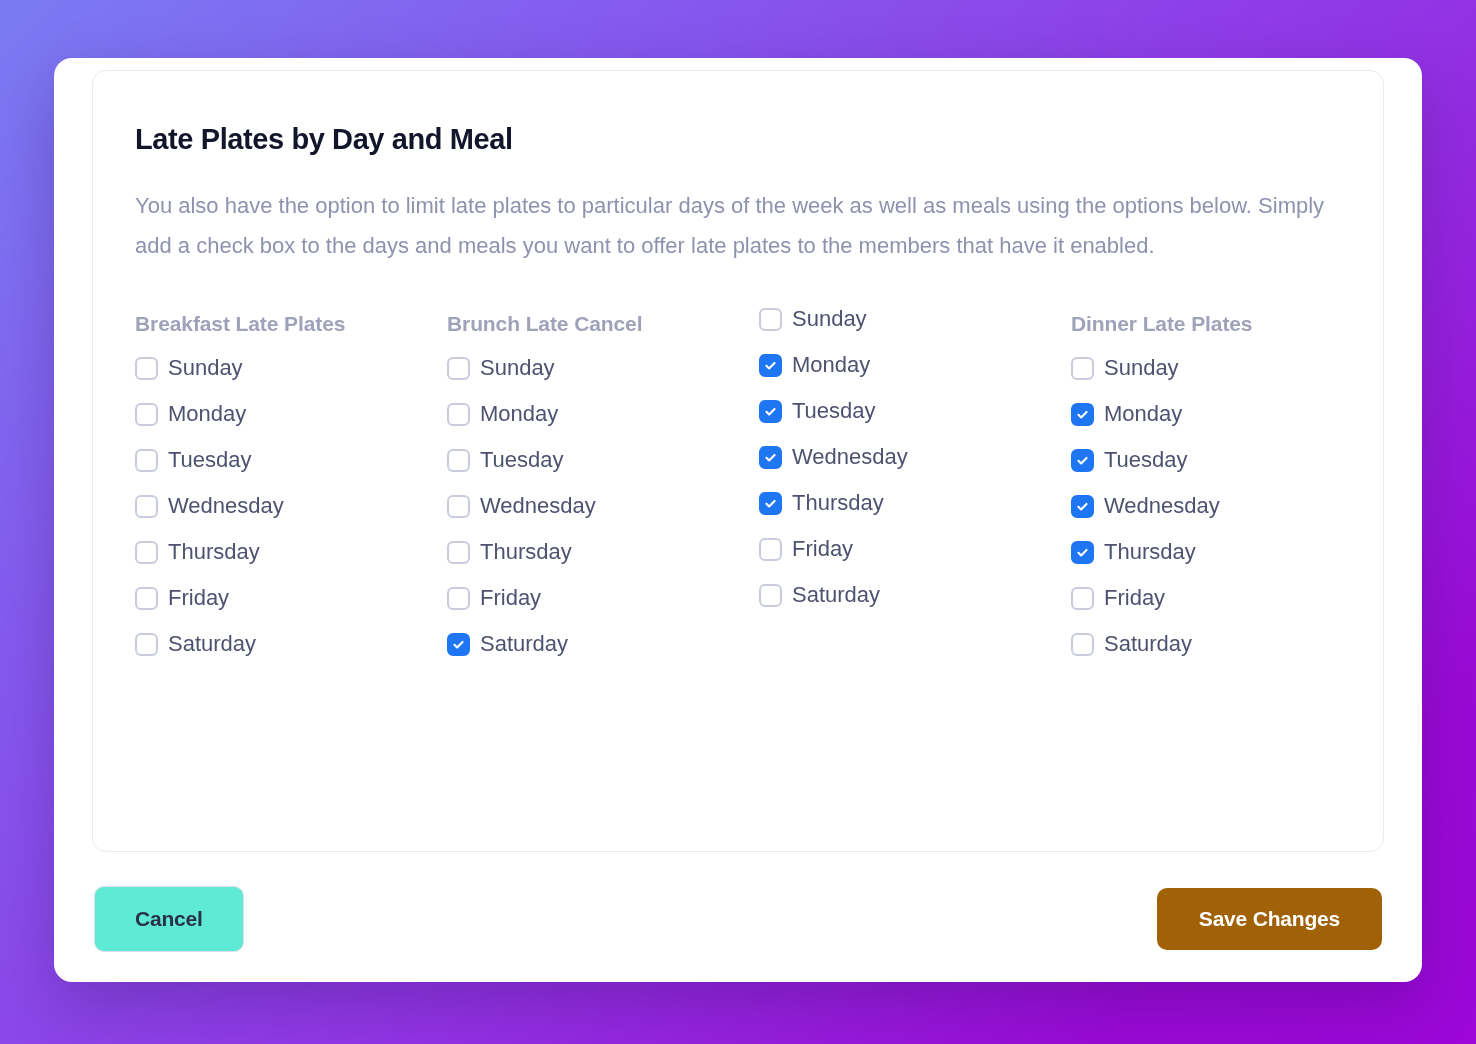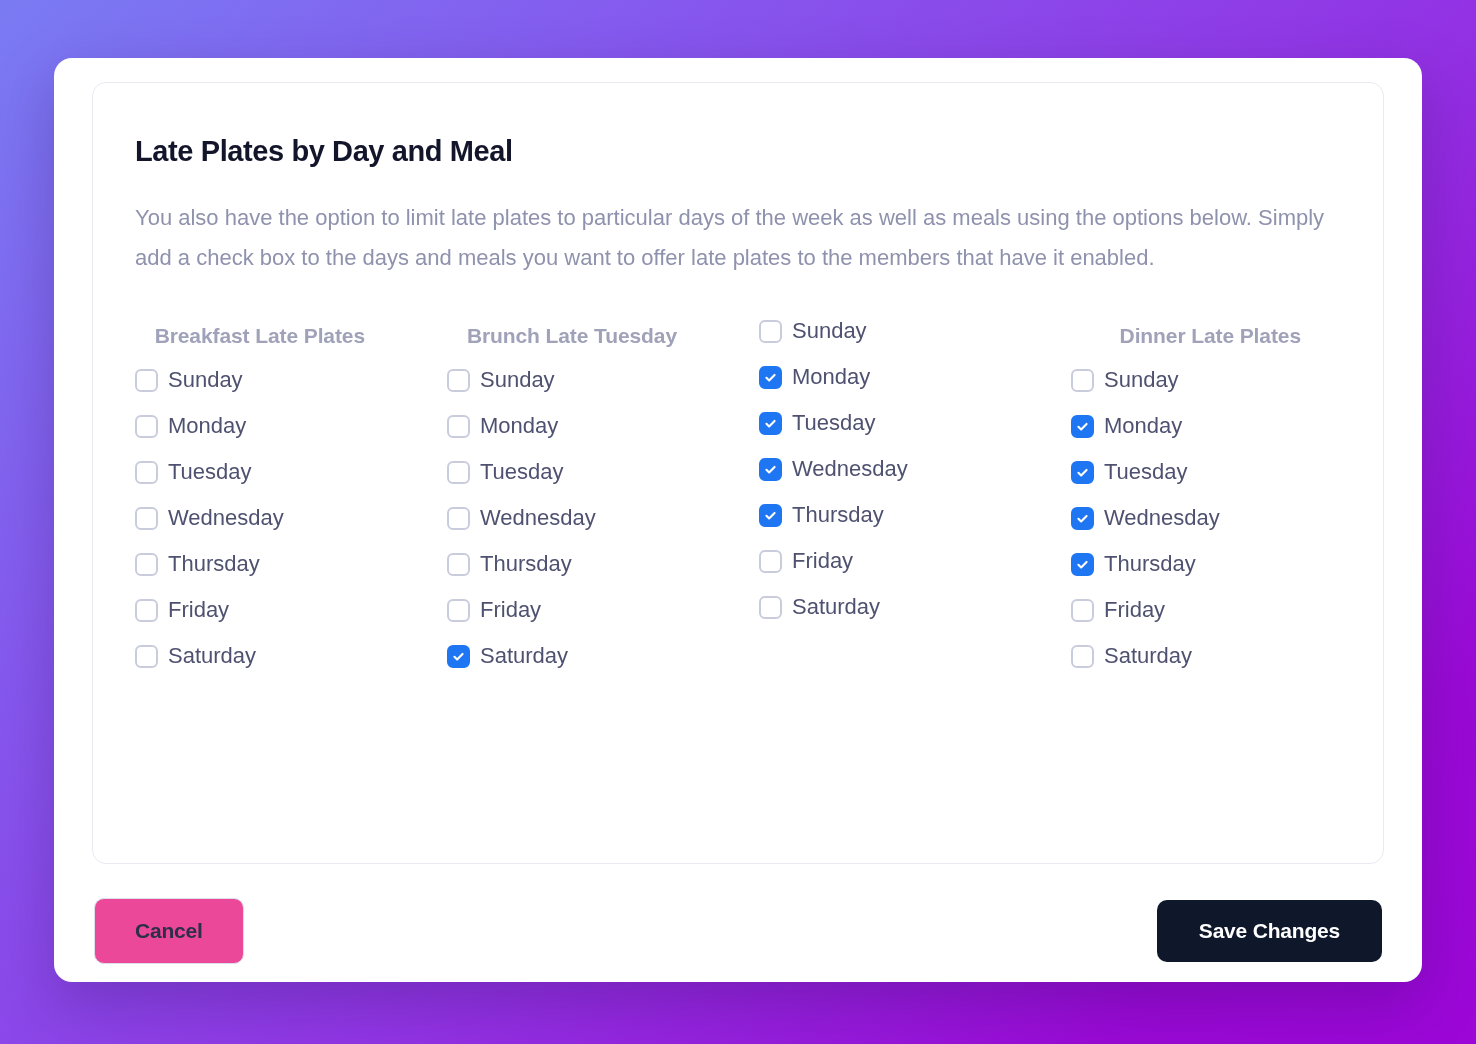--- a/index.html
+++ b/index.html
@@ -33,21 +33,21 @@
     background: #ffffff;
     border-radius: 18px;
     box-shadow: 0 22px 60px rgba(40, 10, 80, 0.26);
     padding: 12px 38px 0 38px;
     display: flex;
     flex-direction: column;
   }
 
   
   .inner-panel {
-    margin-top: 12px;
+    margin-top: 0px;
     height: 782px;
     border: 1px solid #e9eaf2;
     border-radius: 14px;
     padding: 52px 42px 30px 42px;
     background: #ffffff;
   }
 
   .panel-title {
     font-size: 29px;
     font-weight: bold;
@@ -61,21 +61,20 @@
     line-height: 40px;
     color: #8e92ad;
     max-width: 1200px;
     margin-bottom: 40px;
   }
 
   
   .columns {
     display: grid;
     grid-template-columns: 312px 312px 312px 312px;
-    text-align: right;
   }
 
   .column {
     display: flex;
     flex-direction: column;
   }
 
   .column-header {
     font-size: 21px;
     font-weight: bold;
@@ -134,34 +133,34 @@
   
   .footer {
     margin-top: 34px;
     display: flex;
     align-items: center;
     justify-content: space-between;
     padding: 0 2px;
   }
 
   .btn-cancel {
-    background: #ec4899;
+    background: #5eead4;
     border: 1px solid #dcdeeb;
     border-radius: 10px;
     padding: 20px 40px;
     font-family: "Liberation Sans", sans-serif;
     font-size: 21px;
     font-weight: bold;
     color: #2b2f4a;
     cursor: pointer;
     letter-spacing: -0.2px;
   }
 
   .btn-save {
-    background: #0f172a;
+    background: #a16207;
     border: none;
     border-radius: 10px;
     padding: 19px 42px;
     font-family: "Liberation Sans", sans-serif;
     font-size: 21px;
     font-weight: bold;
     color: #ffffff;
     cursor: pointer;
     letter-spacing: -0.2px;
   }
@@ -205,21 +204,21 @@
               <span class="checkbox"></span>
               <span class="option-label">Friday</span>
             </label>
             <label class="option-row">
               <span class="checkbox"></span>
               <span class="option-label">Saturday</span>
             </label>
           </div>
         </div>
         <div class="column">
-          <div class="column-header">Brunch Late Tuesday</div>
+          <div class="column-header">Brunch Late Cancel</div>
           <div class="options-list">
             <label class="option-row">
               <span class="checkbox"></span>
               <span class="option-label">Sunday</span>
             </label>
             <label class="option-row">
               <span class="checkbox"></span>
               <span class="option-label">Monday</span>
             </label>
             <label class="option-row">

